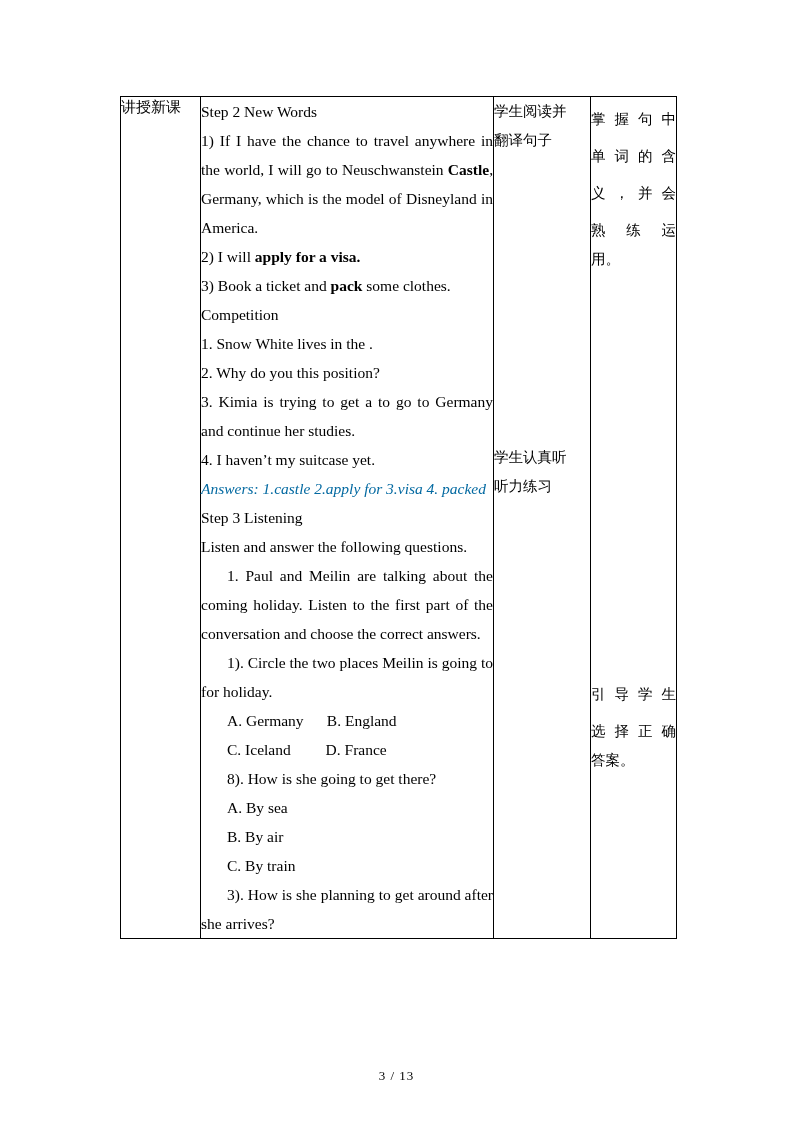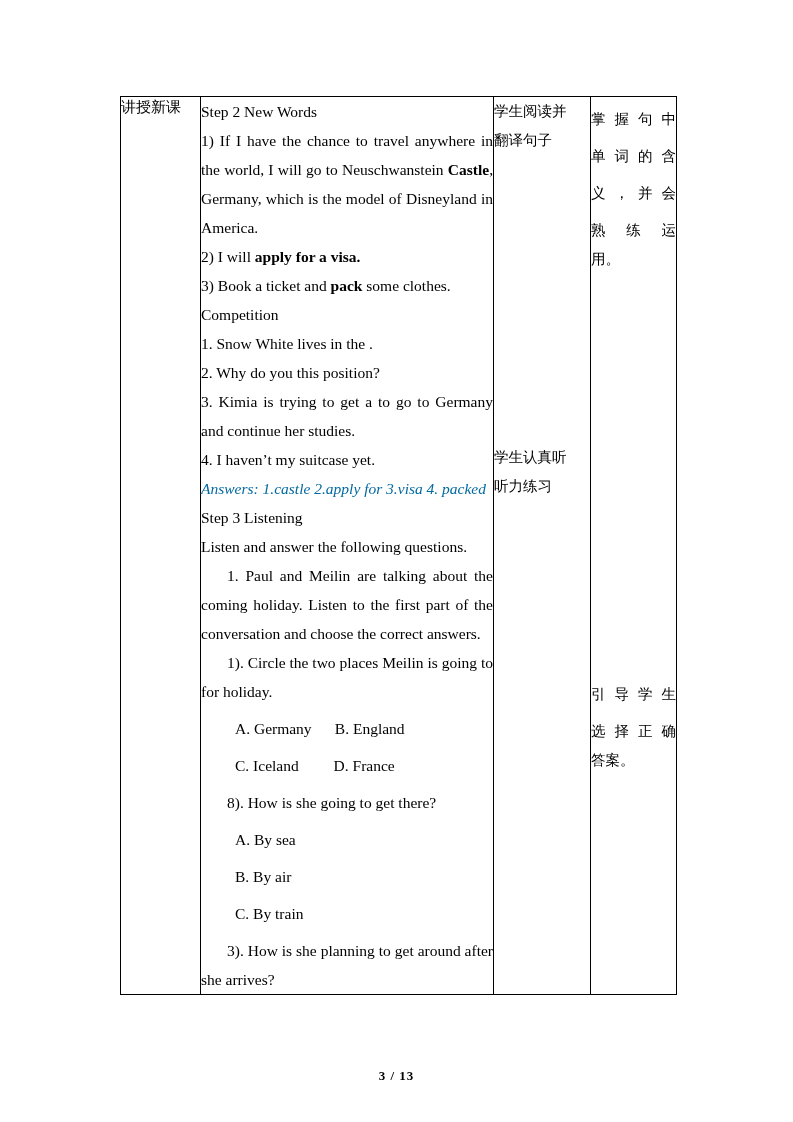--- a/index.html
+++ b/index.html
@@ -83,21 +83,21 @@
     text-justify: inter-word;
   }
   .indent { text-indent: 26px; }
   .blank {
     text-decoration: underline;
     letter-spacing: 0px;
   }
   .optline {
     font-size: 15.5px;
     line-height: 29px;
-    margin: 8px;
+    margin: 0;
     padding-left: 26px;
     white-space: pre;
   }
 
   
   .cn-cell {
     padding: 12px 7px 0 7px;
   }
   .cn {
     font-family: "DejaVu Sans", sans-serif;
@@ -117,21 +117,21 @@
   .gap-120 { height: 110px; }
 
   
   .footer {
     position: absolute;
     left: 0;
     top: 1068px;
     width: 793px;
     text-align: center;
     font-size: 13px;
-    font-weight: bold;
+    font-weight: normal;
     letter-spacing: 1px;
     font-family: "Liberation Serif", serif;
   }
 </style>
 </head>
 <body>
 
 <div class="page">
 
   <table class="plan-table">

